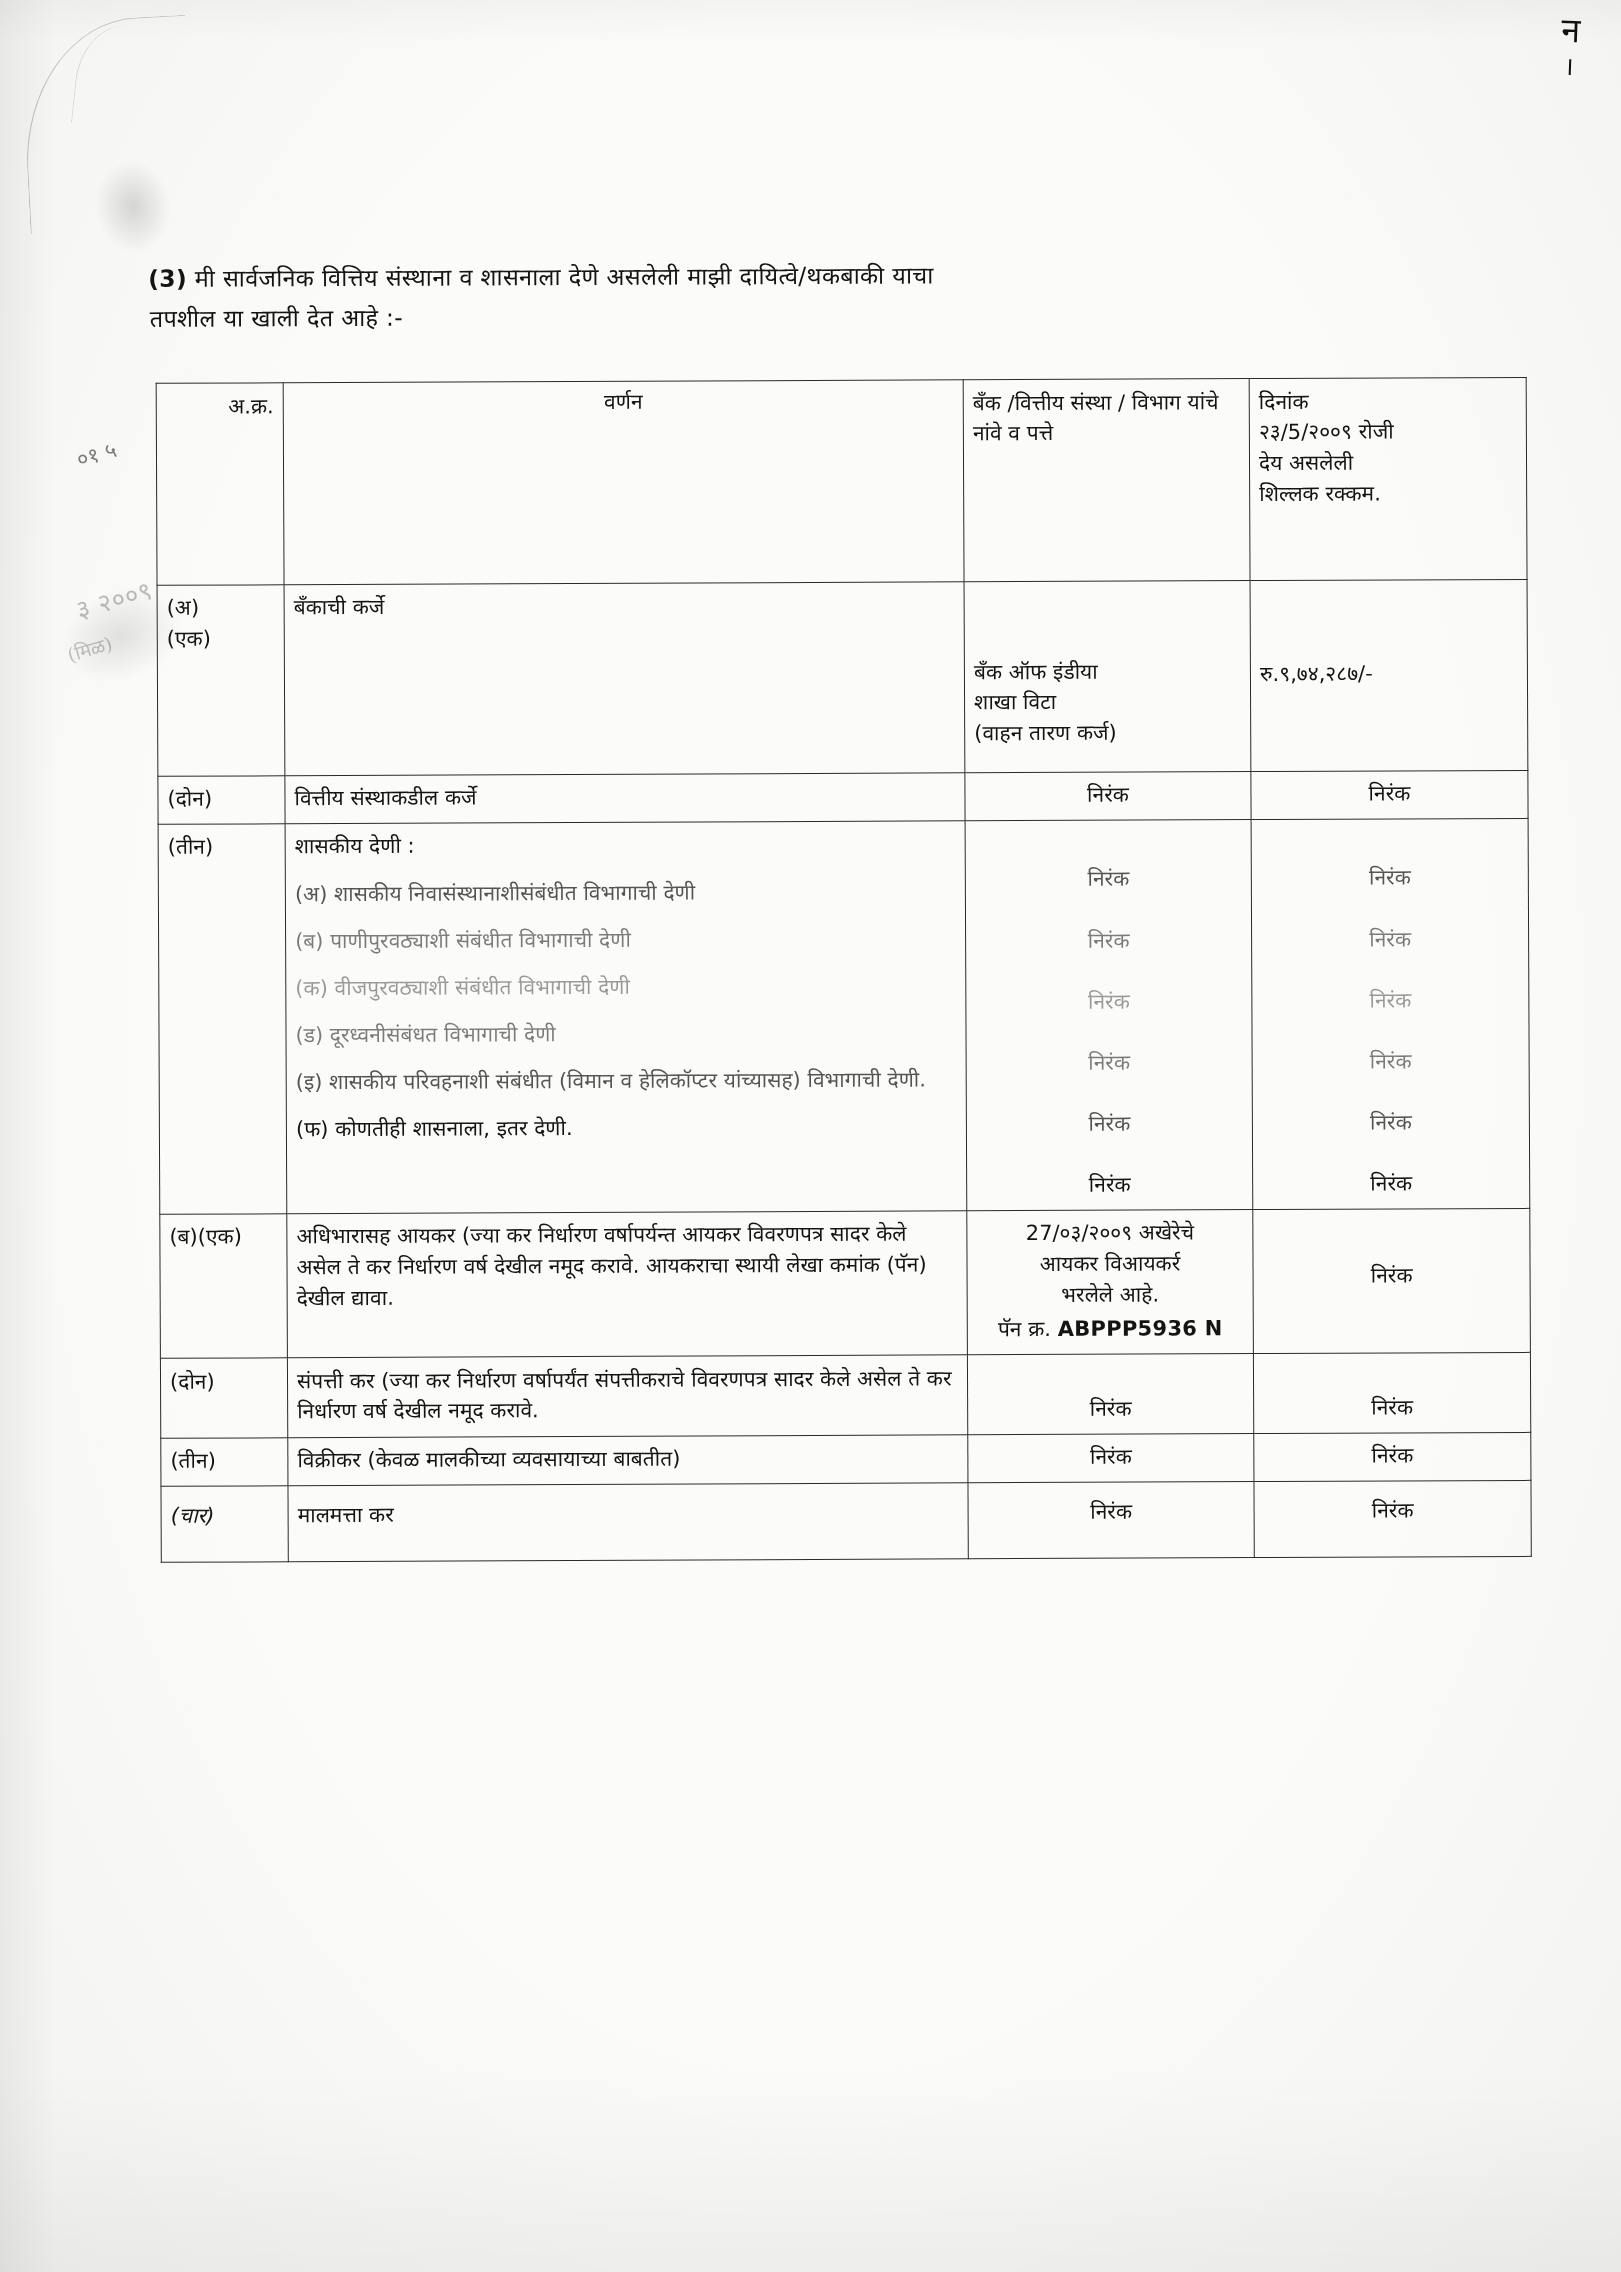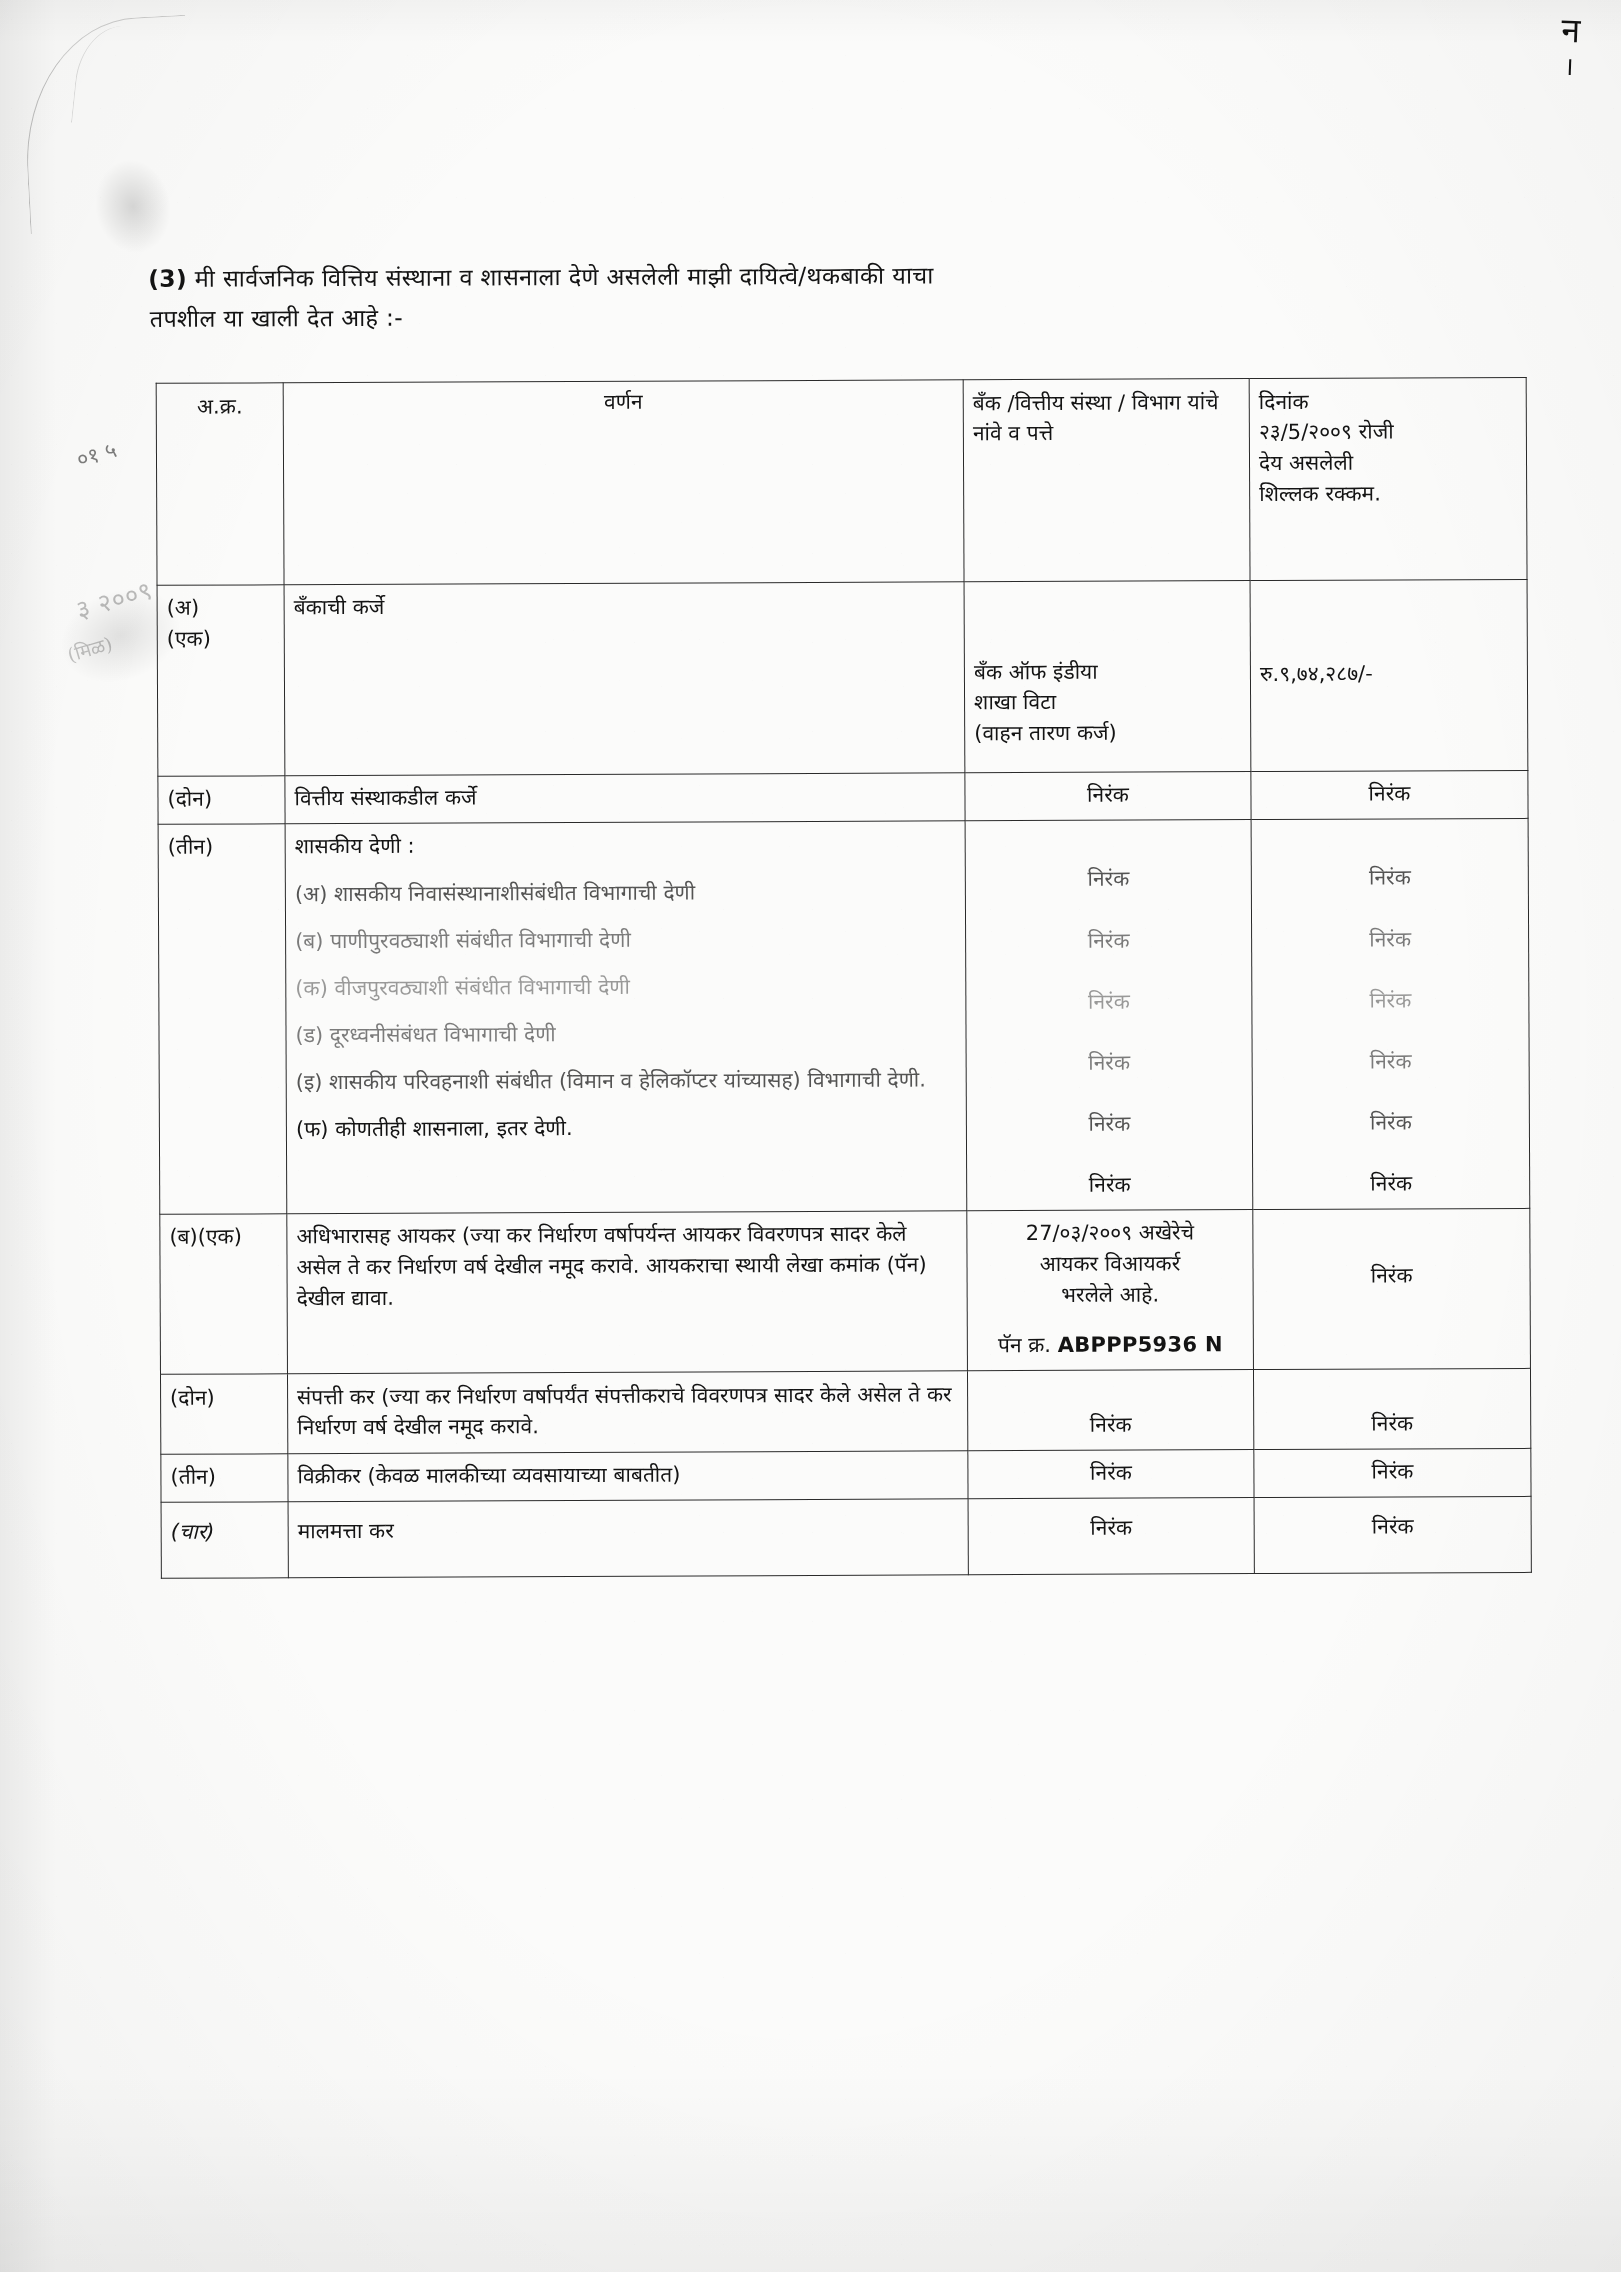--- a/index.html
+++ b/index.html
@@ -155,38 +155,38 @@
     vertical-align: top;
     padding: 7.6px 9px 9px 9px;
     line-height: 1.46;
   }
   .c-sr   { width: 127px; }
   .c-desc { width: 680px; }
   .c-bank { width: 286px; }
   .c-amt  { width: 277px; }
 
   .hdr td { padding-top: 10.2px; height: 184px; }
-  .hdr .sr { text-align: center; }
+  .hdr .sr { text-align: right; }
   .hdr .desc { text-align: center; padding-top: 5.1px; }
   .center { text-align: center; }
 
   .sub {
     display: block;
     margin-left: 28px;
     text-indent: -28px;
     margin-top: 16.5px;
   }
   .sub:first-child { margin-top: 2.5px; }
 
   .faint   { opacity: .72; }
   .fainter { opacity: .55; }
   .faintest{ opacity: .42; }
 
   .sr-stack span { display: block; }
-  .pan-line { margin-top: 20px; }
+  .pan-line { margin-top: 4px; }
   .pan-bold { font-weight: bold; letter-spacing: 0.3px; }
 
   
   .skew { transform: rotate(-0.25deg); transform-origin: 50% 20%; }
 
   .bottom-smudge {
     position: absolute;
     left: 0; bottom: 0;
     width: 100%; height: 203px;
     background: linear-gradient(0deg, rgba(0,0,0,.045), rgba(0,0,0,0));

